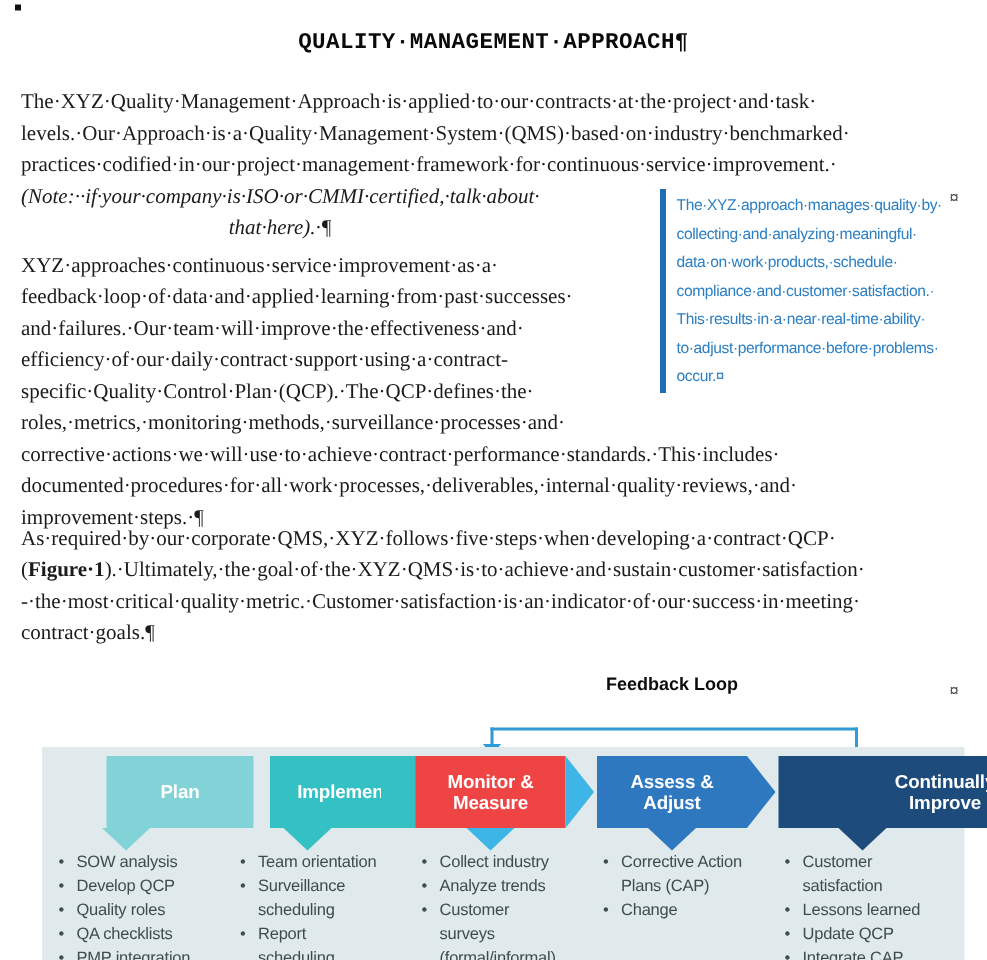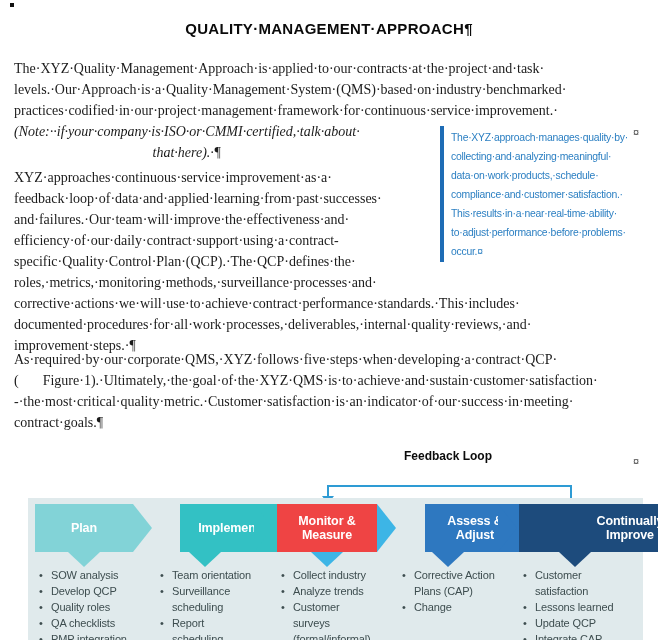--- a/index.html
+++ b/index.html
@@ -3,26 +3,26 @@
 <meta charset="utf-8">
 <style>
   html,body{margin:0;padding:0;background:#888;}
   .page{
     position:relative; width:658px; height:640px; background:#ffffff;
     overflow:hidden; font-family:"Liberation Serif", serif; color:#1b1b1b;
   }
   .heading-square{position:absolute; left:10px; top:3px; width:4px; height:4px; background:#111;}
   .doc-title{
     position:absolute; top:20px; left:0; width:658px; text-align:center;
-    font-family:Liberation Sans, sans-serif; font-weight:bold; font-size:15px;
+    font-family:Liberation Mono, monospace; font-weight:bold; font-size:15px;
     letter-spacing:.3px; color:#0a0a0a;
   }
   .line-block{position:absolute; left:14px; white-space:pre-line; font-size:14px; line-height:21px;}
   .italic{font-style:italic;text-align:center;}
-  .bold{font-weight:normal;margin-left:24px;}
+  .bold{font-weight:bold;}
   .para1-reg{top:58px;}
   .para1-ital{top:121px;}
   .para2{top:167px;}
   .para3-l1{top:349px;}
   .para3-l2{top:370px;}
   .para3-rest{top:391px;}
   .caption{
     position:absolute; top:434px; left:0; width:658px; text-align:center;
     font-weight:bold; font-style:italic; font-size:12.5px; color:#0d0d0d;
   }
@@ -61,24 +61,24 @@
   .step-down{position:absolute; top:48px; width:0; height:0;
     border-left:16px solid transparent; border-right:16px solid transparent; border-top:15px solid;}
   .bullets{
     position:absolute; left:3px; top:63px; width:118px;
     font-family:"Liberation Sans", sans-serif; font-size:11px; line-height:16px;
     letter-spacing:-0.15px; color:#3d4d4f;
   }
   .bullet-item{position:relative; padding-left:13px; white-space:pre-line;}
   .bullet-item::before{content:"\2022"; position:absolute; left:1px; top:0;}
   
-  .s0{left:35px;}  .s0 .step-rect{width:98px;}  .s0 .step-tip{left:98px;}  .s0 .step-down{left:33px;}
+  .s0{left:35px;}  .s0 .step-rect{width:98px;margin-left:36px;}  .s0 .step-tip{left:98px;}  .s0 .step-down{left:33px;}
   .s1{left:156px;} .s1 .step-rect{width:98px;margin-left:24px;}  .s1 .step-tip{left:98px;}  .s1 .step-down{left:33px;}
   .s2{left:277px;} .s2 .step-rect{width:100px;} .s2 .step-tip{left:100px;} .s2 .step-down{left:34px;}
-  .s3{left:398px;} .s3 .step-rect{width:100px;margin-left:27px;} .s3 .step-tip{left:100px;} .s3 .step-down{left:34px;}
+  .s3{left:398px;} .s3 .step-rect{width:100px;} .s3 .step-tip{left:100px;} .s3 .step-down{left:34px;}
   .s4{left:519px;} .s4 .step-rect{width:132px;padding-left:45px;} .s4 .step-down{left:40px;}
   
   .s0 .step-rect{background:#82d3d7;} .s0 .step-tip{border-left-color:#82d3d7;} .s0 .step-down{border-top-color:#82d3d7;}
   .s1 .step-rect{background:#33c1c4;} .s1 .step-tip{border-left-color:#33c1c4;} .s1 .step-down{border-top-color:#33c1c4;}
   .s2 .step-rect{background:#ef4444;} .s2 .step-tip{border-left-color:#3db5e6;} .s2 .step-down{border-top-color:#3db5e6;}
   .s3 .step-rect{background:#2e78c0;} .s3 .step-tip{border-left-color:#2e78c0;} .s3 .step-down{border-top-color:#2e78c0;}
   .s4 .step-rect{background:#1d4b7c;} .s4 .step-down{border-top-color:#1d4b7c;}
 </style>
 </head>
 <body>

